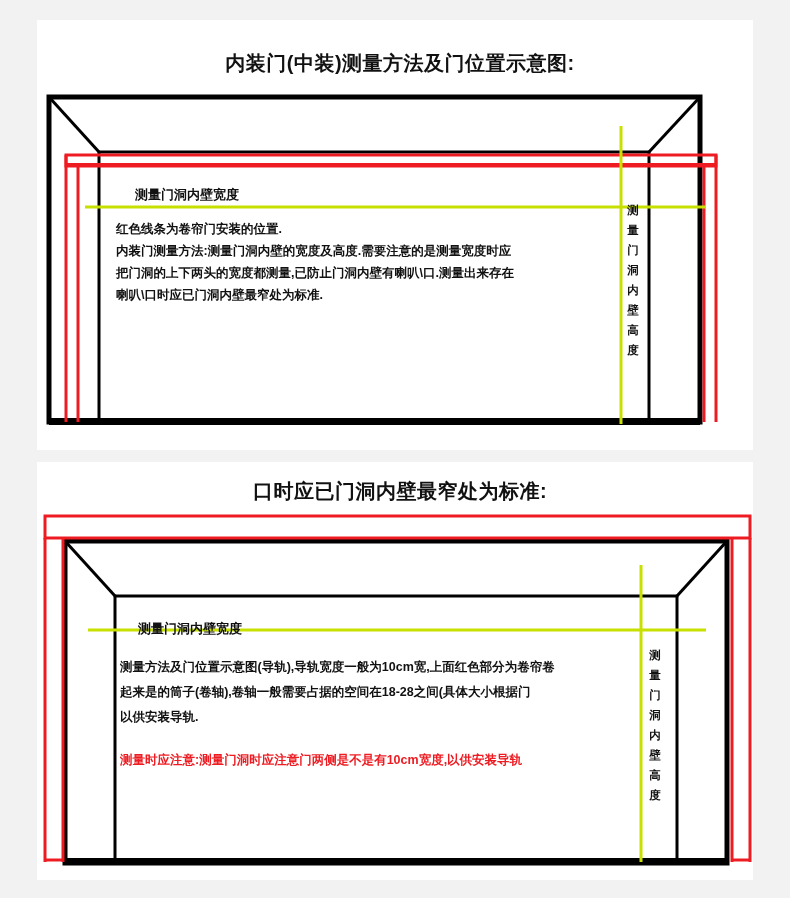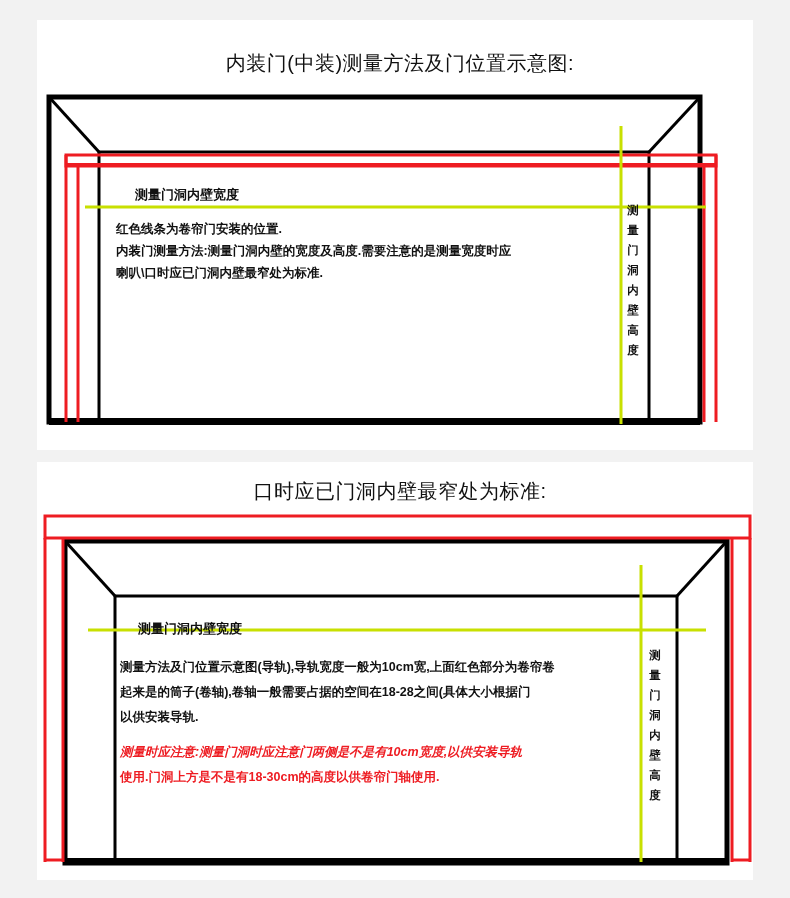--- a/index.html
+++ b/index.html
@@ -16,21 +16,21 @@
     background:#ffffff;
   }
   #panel-top{top:20px;height:430px;}
   #panel-bottom{top:462px;height:418px;}
 
   .panel-title{
     position:absolute;
     left:10px;right:0;
     text-align:center;
     font-size:20px;
-    font-weight:normal;
+    font-weight:bold;
     color:#111;
     letter-spacing:.5px;
   }
   #title-top{top:50px;}
   #title-bottom{top:478px;}
 
   .txtblock{
     position:absolute;
     font-size:12.5px;
     line-height:22px;
@@ -95,20 +95,21 @@
   <span>洞</span><br>
   <span>内</span><br>
   <span>壁</span><br>
   <span>高</span><br>
   <span>度</span>
 </div>
 
 <div class="txtblock" style="left:116px;top:218px;width:490px;">
   <div>红色线条为卷帘门安装的位置.</div>
   <div>内装门测量方法:测量门洞内壁的宽度及高度.需要注意的是测量宽度时应</div>
+  <div>把门洞的上下两头的宽度都测量,已防止门洞内壁有喇叭\口.测量出来存在</div>
   <div>喇叭\口时应已门洞内壁最窄处为标准.</div>
 </div>
 
 <div class="panel" id="panel-bottom"></div>
 
 <div class="panel-title" id="title-bottom">口时应已门洞内壁最窄处为标准:</div>
 
 <svg id="svg-bottom" width="790" height="898">
 
   <rect x="65" y="541" width="662" height="322" fill="none" stroke="#000" stroke-width="5"></rect>
@@ -142,15 +143,14 @@
   <span>内</span><br>
   <span>壁</span><br>
   <span>高</span><br>
   <span>度</span>
 </div>
 
 <div class="txtblock" style="left:120px;top:655px;width:510px;line-height:25px;">
   <div>测量方法及门位置示意图(导轨),导轨宽度一般为10cm宽,上面红色部分为卷帘卷</div>
   <div>起来是的筒子(卷轴),卷轴一般需要占据的空间在18-28之间(具体大小根据门</div>
   <div>以供安装导轨.</div>
-  <div class="red-text" style="margin-top:10px;font-style:italic;">测量时应注意:测量门洞时应注意门两侧是不是有10cm宽度,以供安装导轨</div>
-  <div class="red-text">使用.门洞上方是不是有18-30cm的高度以供卷帘门轴使用.</div>
+  <div class="red-text" style="margin-top:18px;">测量时应注意:测量门洞时应注意门两侧是不是有10cm宽度,以供安装导轨</div>
 </div>
 
 </body></html>

